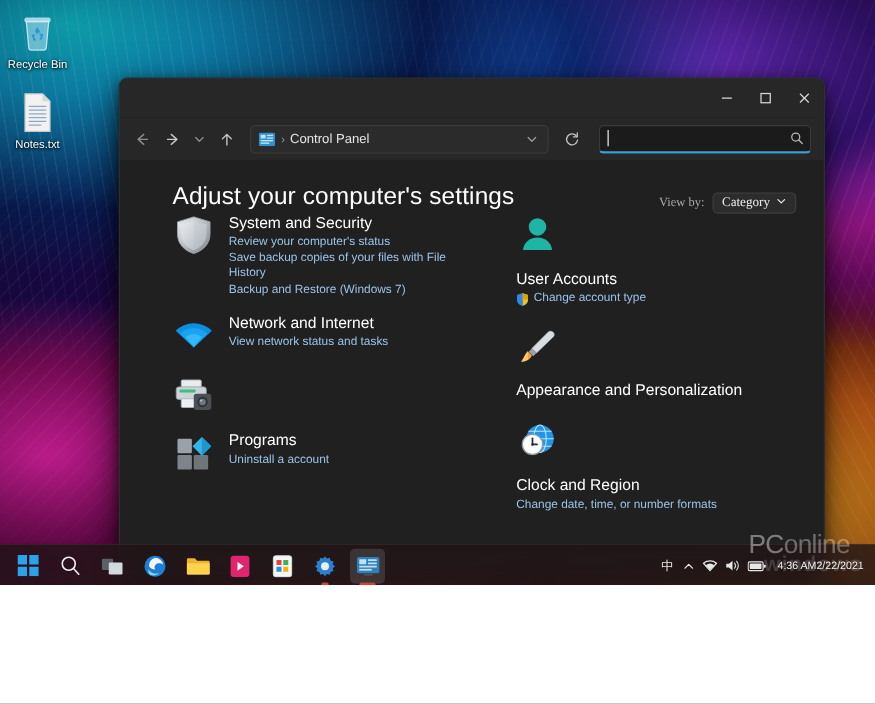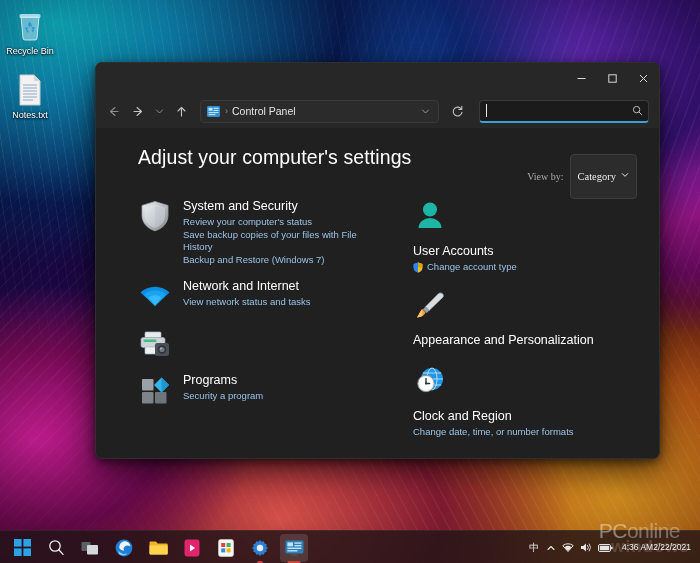--- a/index.html
+++ b/index.html
@@ -6,21 +6,21 @@
   * { box-sizing: border-box; margin: 0; padding: 0; }
   html, body {
     width: 700px; height: 563px;
     overflow: hidden;
     font-family: "Liberation Sans", sans-serif;
   }
 
   
   #desktop {
     position: relative;
-    width: 700px; height: 563px;
+    width: 700px; height: 468px;
     background: #0a0320;
     overflow: hidden;
   }
   .wp-layer { position: absolute; inset: 0; }
 
   
   .wp-base {
     background:
       radial-gradient(ellipse 70% 55% at 8% 4%,  #10c8d8 0%, #0e8fbe 22%, #081a52 58%, rgba(6,8,40,0) 78%),
       radial-gradient(ellipse 55% 45% at 44% 10%, #1866c8 0%, #0d2a7a 40%, rgba(8,10,45,0) 72%),
@@ -186,21 +186,21 @@
     letter-spacing: .1px;
     flex: 1 1 auto;
   }
   .viewby {
     display: flex; align-items: center; gap: 6px;
     margin-top: 8px; flex: none; font-family: Liberation Serif, serif;
   }
   .viewby-label { font-size: 10px; color: #a9a9a9; }
   .viewby-select {
     background: #2c2c2c; border: 1px solid #3d3d3d; border-radius: 4px;
-    padding: 16px 7px; font-size: 10.5px; color: #ededed;
+    padding: 2px 7px; font-size: 10.5px; color: #ededed;
     display: flex; align-items: flex-start; gap: 5px; cursor: default;
   }
 
   .cat-grid {
     display: grid;
     grid-template-columns: 237px 1fr;
     column-gap: 38px;
   }
   .cat-col { display: flex; flex-direction: column; }
   .cat-item { display: flex; gap: 11px; margin-bottom: 13px; }
@@ -479,21 +479,21 @@
               <svg width="31" height="30" viewBox="0 0 31 30" style="margin-top:2px">
                 <rect x="2" y="3" width="11.5" height="11.5" rx="1" fill="#9aa1a8"></rect>
                 <rect x="2" y="16" width="11.5" height="11.5" rx="1" fill="#7d848a"></rect>
                 <rect x="15" y="16" width="11.5" height="11.5" rx="1" fill="#6e757b"></rect>
                 <path d="M21.5 1.5 L29 9 L21.5 16.5 L14 9 Z" fill="#35b4e8"></path>
                 <path d="M21.5 1.5 L29 9 L21.5 16.5 Z" fill="#1d97cf"></path>
               </svg>
             </div>
             <div class="cat-texts">
               <div class="cat-title">Programs</div>
-              <div class="cat-link">Security a program</div>
+              <div class="cat-link">Uninstall a account</div>
             </div>
           </div>
         </div>
 
         <div class="cat-col col-right">
 
           <div class="cat-item">
             <div class="cat-icon">
               <svg width="28" height="30" viewBox="0 0 28 30" style="margin-top:1px">
                 <circle cx="14" cy="8.5" r="7" fill="#1fb5a6"></circle>

